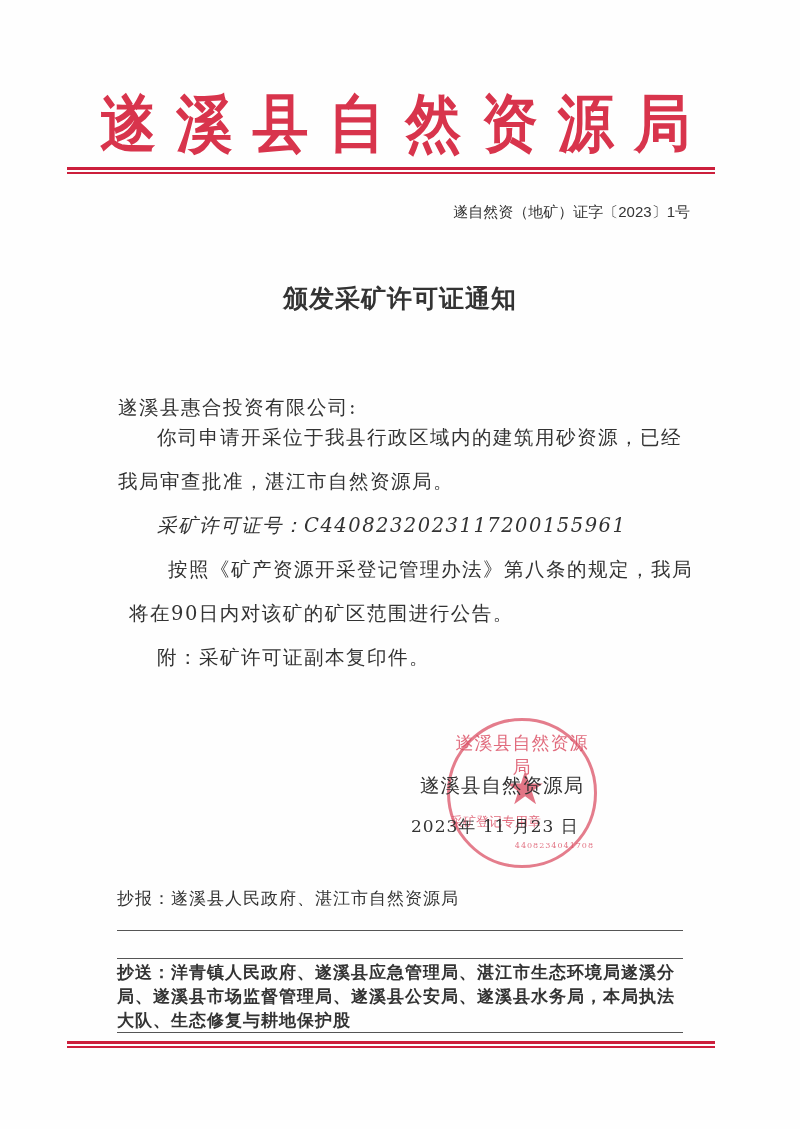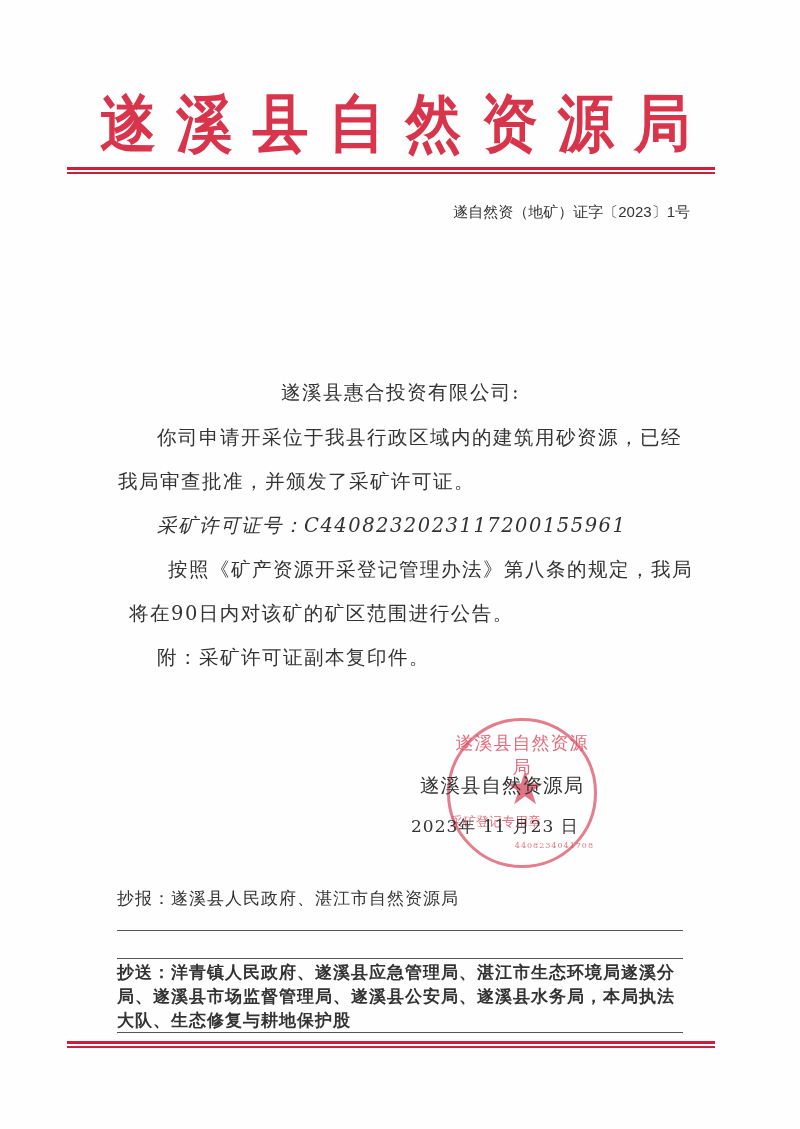--- a/index.html
+++ b/index.html
@@ -26,21 +26,21 @@
       font-size: 15px; color: #333; font-family: Liberation Sans, sans-serif;
     }
 
     .title {
       position: absolute; left: 0; width: 800px; top: 282px; text-align: center;
       font-size: 25px; font-weight: bold; color: #333; letter-spacing: 1px;
       font-family: "DejaVu Sans", sans-serif;
     }
 
     .body-text { position: absolute; left: 118px; width: 565px; font-size: 19.5px; color: #333; line-height: 44px; letter-spacing: 1.5px; }
-    .salutation { top: 371px; text-align: center; }
+    .salutation { top: 386px; }
     .para { text-indent: 2em; }
     .p1 { top: 416px; }
     .p2 { top: 504px; font-style: italic; }
     .p3 { top: 548px; margin-left: 11px; }
     .p4 { top: 636px; }
 
     .signature { position: absolute; left: 420px; top: 772px; font-size: 19.5px; color: #333; letter-spacing: 1px; }
     .sign-date { position: absolute; left: 411px; top: 815px; font-size: 17px; color: #333; letter-spacing: 1px; }
 
     .seal {
@@ -79,23 +79,24 @@
     <span>局</span>
   </div>
 
   <div class="redline-group top-rule">
     <div class="thick"></div>
     <div class="thin"></div>
   </div>
 
   <div class="doc-number">遂自然资（地矿）证字〔2023〕1号</div>
 
+  <div class="title">颁发采矿许可证通知</div>
 
   <div class="body-text salutation">遂溪县惠合投资有限公司:</div>
-  <div class="body-text para p1">你司申请开采位于我县行政区域内的建筑用砂资源，已经我局审查批准，并颁发了采矿许可证。</div>
+  <div class="body-text para p1">你司申请开采位于我县行政区域内的建筑用砂资源，已经我局审查批准，湛江市自然资源局。</div>
   <div class="body-text para p2">采矿许可证号：C4408232023117200155961</div>
   <div class="body-text para p3">按照《矿产资源开采登记管理办法》第八条的规定，我局将在90日内对该矿的矿区范围进行公告。</div>
   <div class="body-text para p4">附：采矿许可证副本复印件。</div>
 
   <div class="seal">
     <div class="seal-top">遂溪县自然资源局</div>
     <div class="seal-star">★</div>
     <div class="seal-bottom">采矿登记专用章</div>
     <div class="seal-code">4408234041708</div>
   </div>

